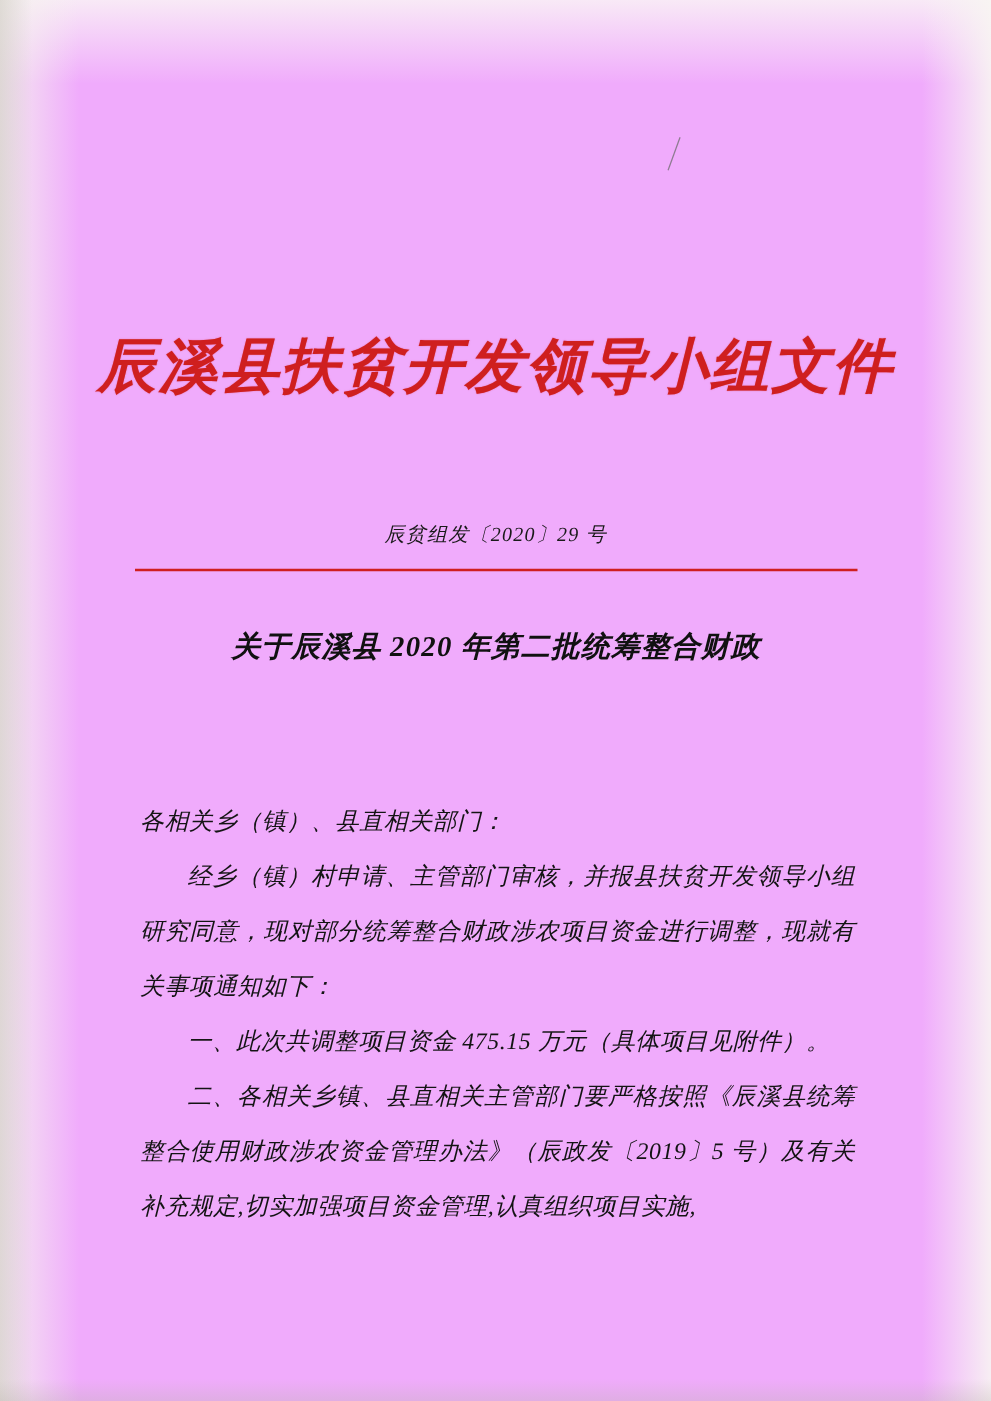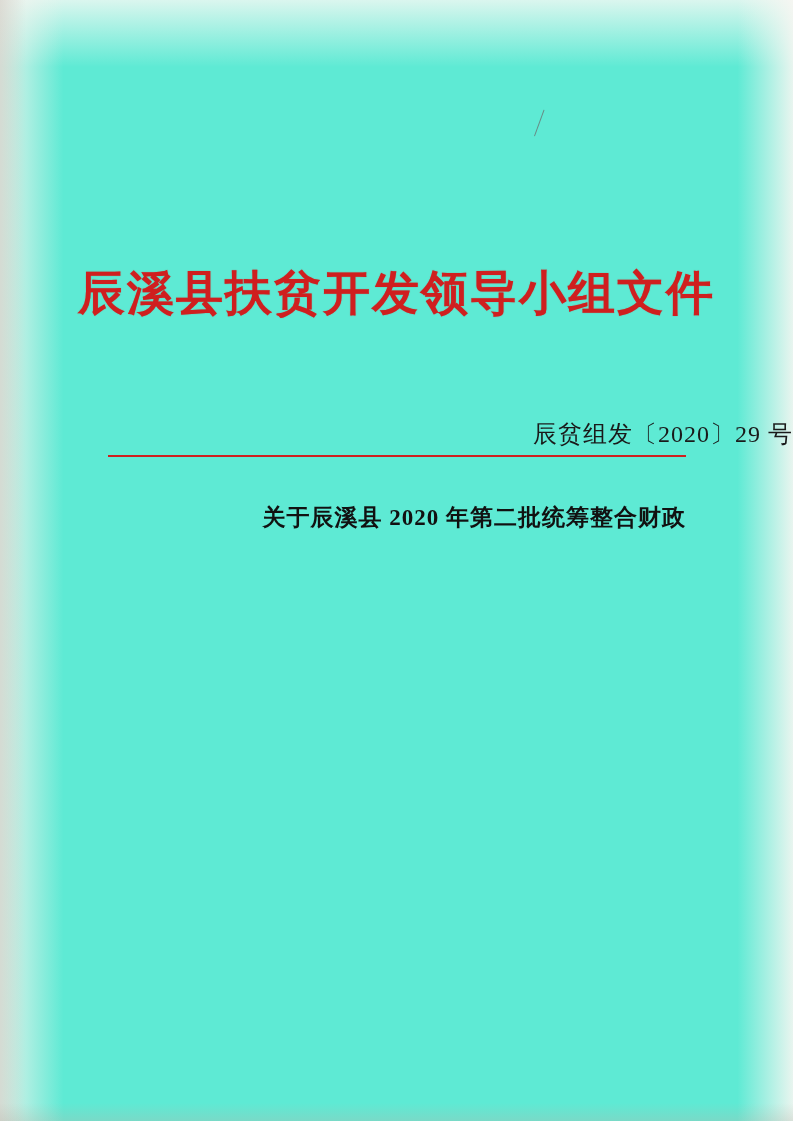--- a/index.html
+++ b/index.html
@@ -10,21 +10,22 @@
   body {
     width: 793px;
     height: 1121px;
     position: relative;
     font-family: "Liberation Serif", serif;
     overflow: hidden;
   }
   .page {
     position: absolute;
     inset: 0;
-    background: #5eead4;
+    background: #f0abfc;
+    font-style: italic;
   }
   
   .paper-tint {
     position: absolute;
     inset: 0;
     background:
       linear-gradient(90deg, rgba(245,243,238,0.9) 0%, rgba(255,255,255,0) 8%),
       linear-gradient(270deg, rgba(248,246,242,0.9) 0%, rgba(255,255,255,0) 7%),
       linear-gradient(180deg, rgba(250,249,245,0.8) 0%, rgba(255,255,255,0) 6%);
     pointer-events: none;
@@ -43,41 +44,41 @@
     letter-spacing: 2px;
     text-shadow: 0 0 1px rgba(207,31,31,0.6);
     white-space: nowrap;
   }
 
   .doc-number {
     position: absolute;
     top: 418px;
     left: 0;
     width: 793px;
-    text-align: right;
-    font-size: 24px;
+    text-align: center;
+    font-size: 16px;
     color: #1a1a1a;
     letter-spacing: 1px;
   }
 
   .red-rule {
     position: absolute;
     top: 455px;
     left: 108px;
     width: 578px;
     height: 2px;
     background: #cf1f1f;
   }
 
   .subject {
     position: absolute;
     top: 492px;
     left: 108px;
     width: 578px;
-    text-align: right;
+    text-align: center;
     font-size: 23px;
     font-weight: bold;
     color: #111;
     line-height: 52px;
     letter-spacing: 1px;
   }
 
   .body-text {
     position: absolute;
     top: 636px;
@@ -146,17 +147,23 @@
   <div class="doc-title">辰溪县扶贫开发领导小组文件</div>
 
   <div class="doc-number">辰贫组发〔2020〕29 号</div>
 
   <div class="red-rule"></div>
 
   <div class="subject">
     <div>关于辰溪县 2020 年第二批统筹整合财政</div>
   </div>
 
+  <div class="body-text">
+    <p>各相关乡（镇）、县直相关部门：</p>
+    <p class="indent justify">经乡（镇）村申请、主管部门审核，并报县扶贫开发领导小组研究同意，现对部分统筹整合财政涉农项目资金进行调整，现就有关事项通知如下：</p>
+    <p class="indent justify">一、此次共调整项目资金 475.15 万元（具体项目见附件）。</p>
+    <p class="indent justify">二、各相关乡镇、县直相关主管部门要严格按照《辰溪县统筹整合使用财政涉农资金管理办法》（辰政发〔2019〕5 号）及有关补充规定,切实加强项目资金管理,认真组织项目实施,</p>
+  </div>
 
   <div class="edge-shadow-left"></div>
   <div class="edge-shadow-bottom"></div>
 
 </div>
 
 </body></html>

